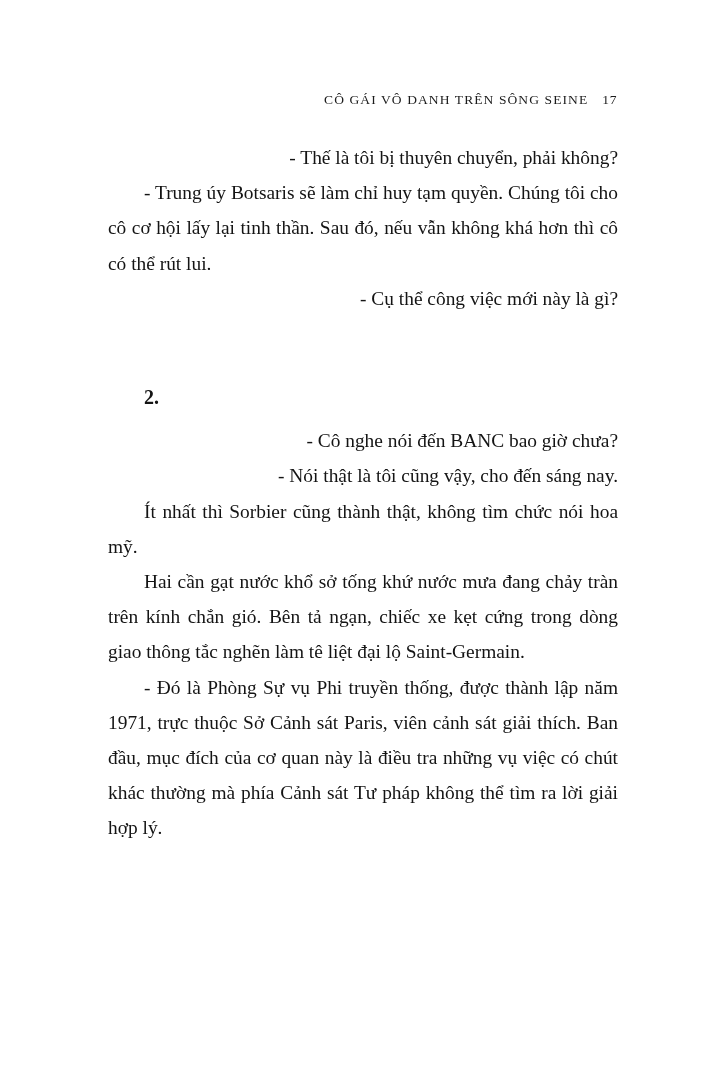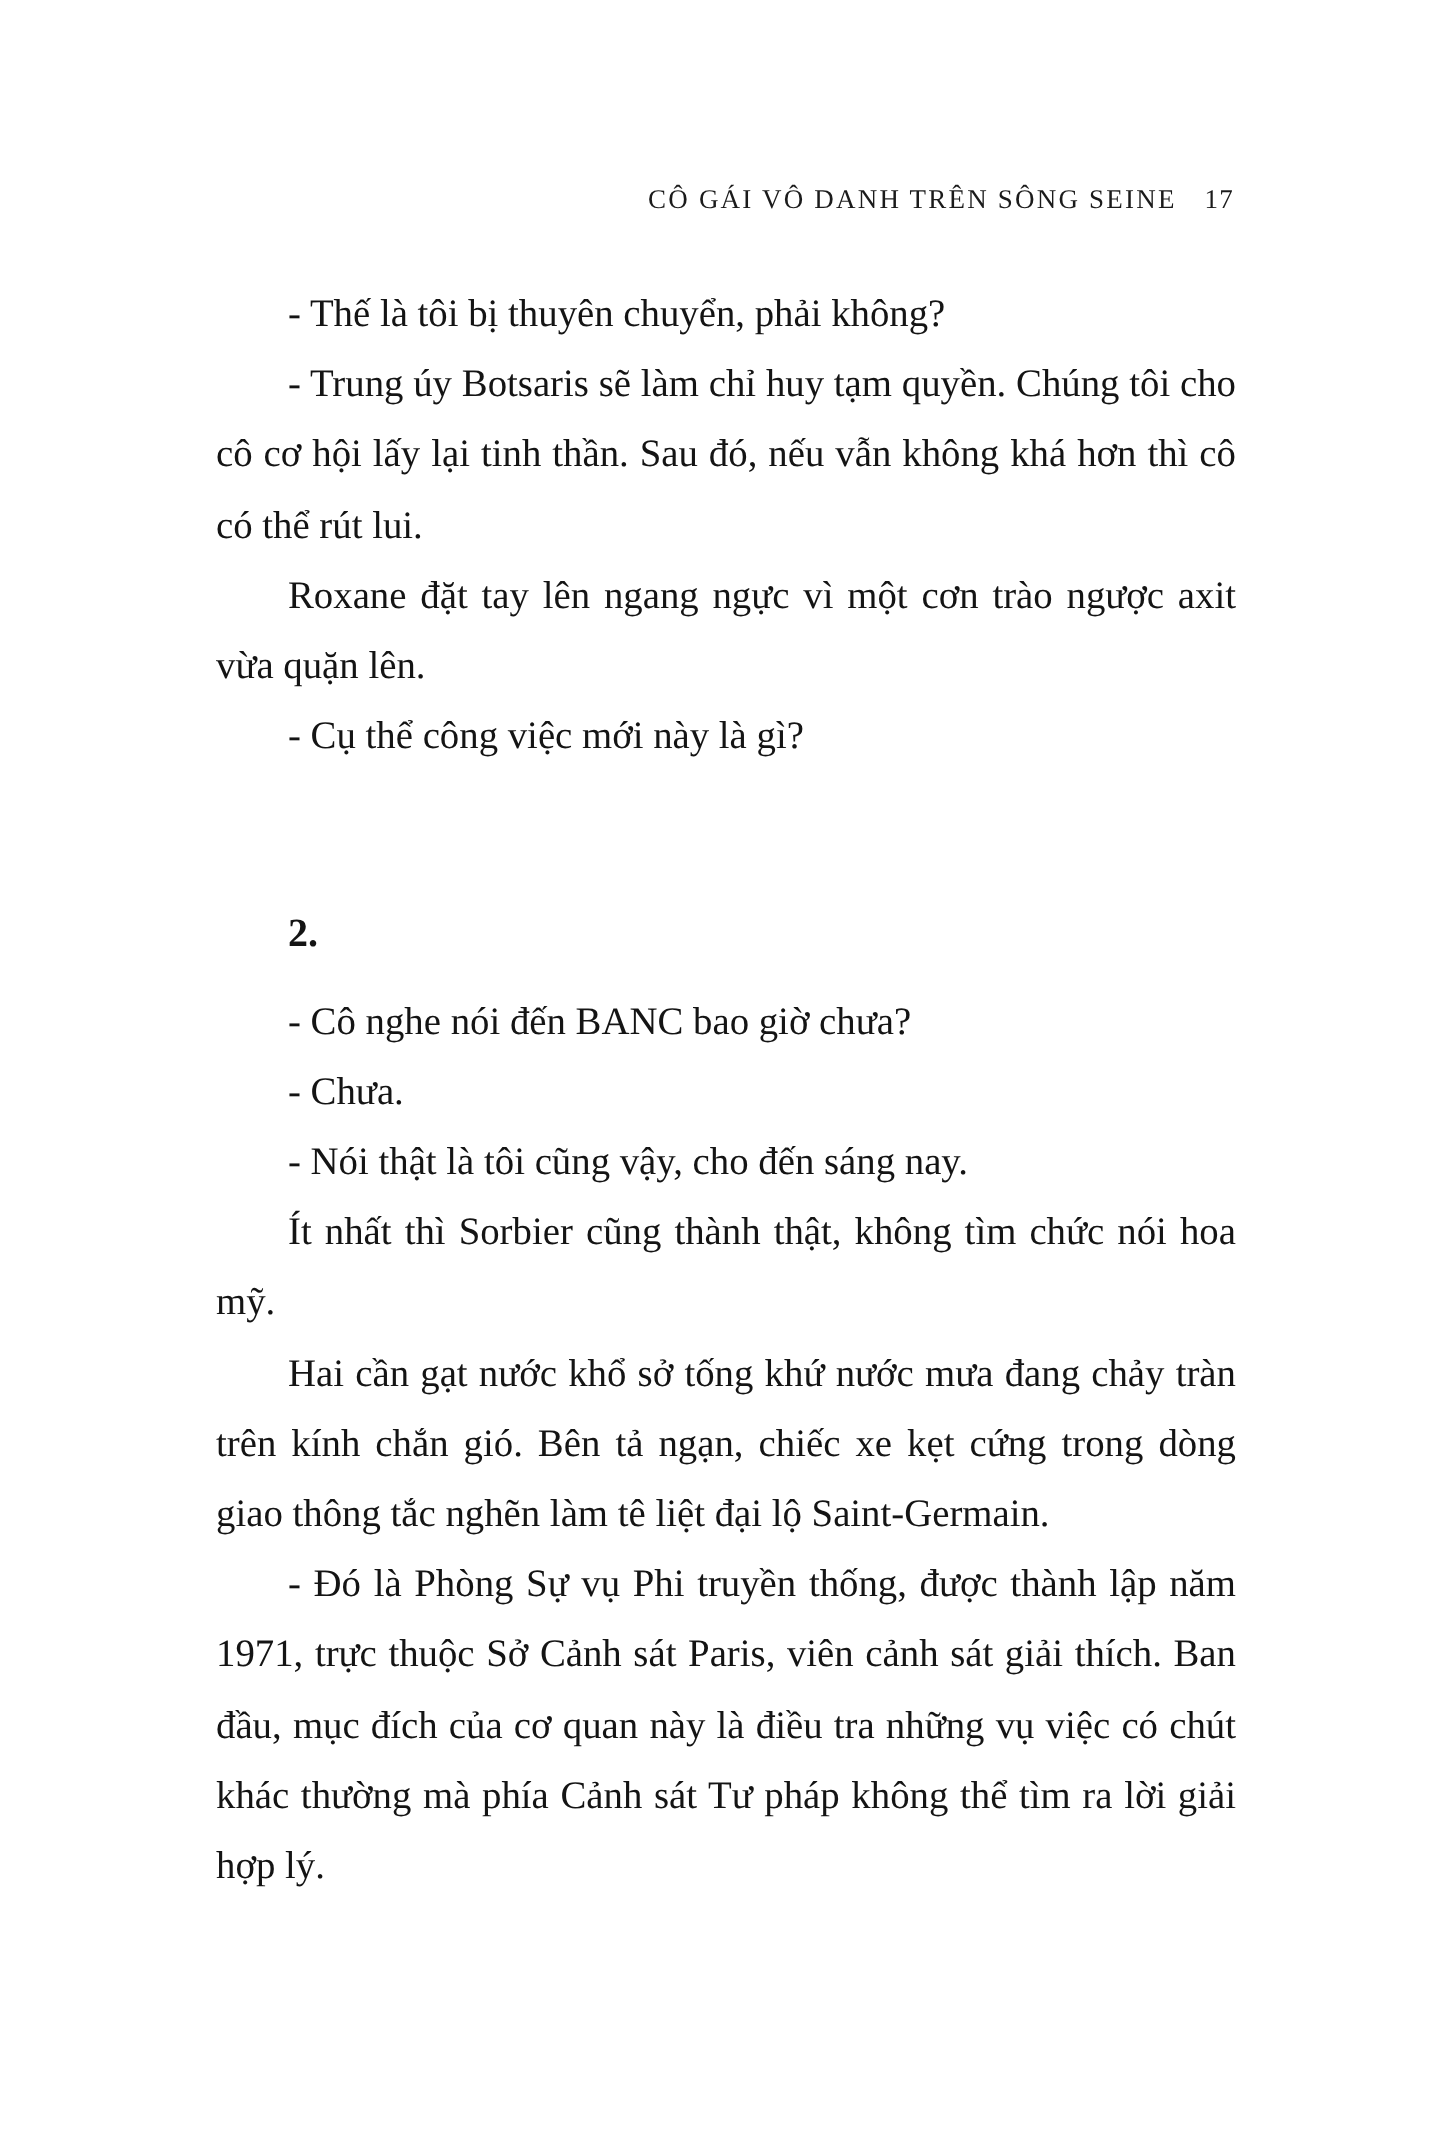--- a/index.html
+++ b/index.html
@@ -49,21 +49,21 @@
   p.para {
     margin: 0;
     font-size: 19.4px;
     line-height: 35.2px;
     text-align: justify;
     text-justify: inter-word;
     text-indent: 36px;
     color: #141414;
   }
   p.para.last-line-left {
-    text-align: left;
+    text-align: right;
   }
   .section-gap {
     height: 64px;
   }
   .section-number {
     margin: 0;
     font-size: 20px;
     font-weight: bold;
     line-height: 35.2px;
     text-indent: 36px;
@@ -79,30 +79,28 @@
 <div class="page">
 
   <div class="running-head">
     <span class="title-text">CÔ GÁI VÔ DANH TRÊN SÔNG SEINE</span><span class="folio">17</span>
   </div>
 
   <div class="body-col">
 
     <p class="para last-line-left">- Thế là tôi bị thuyên chuyển, phải không?</p>
     <p class="para">- Trung úy Botsaris sẽ làm chỉ huy tạm quyền. Chúng tôi cho cô cơ hội lấy lại tinh thần. Sau đó, nếu vẫn không khá hơn thì cô có thể rút lui.</p>
-    <p class="para">Roxane đặt tay lên ngang ngực vì một cơn trào ngược axit vừa quặn lên.</p>
     <p class="para last-line-left">- Cụ thể công việc mới này là gì?</p>
 
     <div class="section-gap"></div>
 
     <p class="section-number">2.</p>
 
     <div class="gap-small"></div>
 
     <p class="para last-line-left">- Cô nghe nói đến BANC bao giờ chưa?</p>
-    <p class="para last-line-left">- Chưa.</p>
     <p class="para last-line-left">- Nói thật là tôi cũng vậy, cho đến sáng nay.</p>
     <p class="para">Ít nhất thì Sorbier cũng thành thật, không tìm chức nói hoa mỹ.</p>
     <p class="para">Hai cần gạt nước khổ sở tống khứ nước mưa đang chảy tràn trên kính chắn gió. Bên tả ngạn, chiếc xe kẹt cứng trong dòng giao thông tắc nghẽn làm tê liệt đại lộ Saint-Germain.</p>
     <p class="para">- Đó là Phòng Sự vụ Phi truyền thống, được thành lập năm 1971, trực thuộc Sở Cảnh sát Paris, viên cảnh sát giải thích. Ban đầu, mục đích của cơ quan này là điều tra những vụ việc có chút khác thường mà phía Cảnh sát Tư pháp không thể tìm ra lời giải hợp lý.</p>
 
   </div>
 </div>
 
 </body></html>

